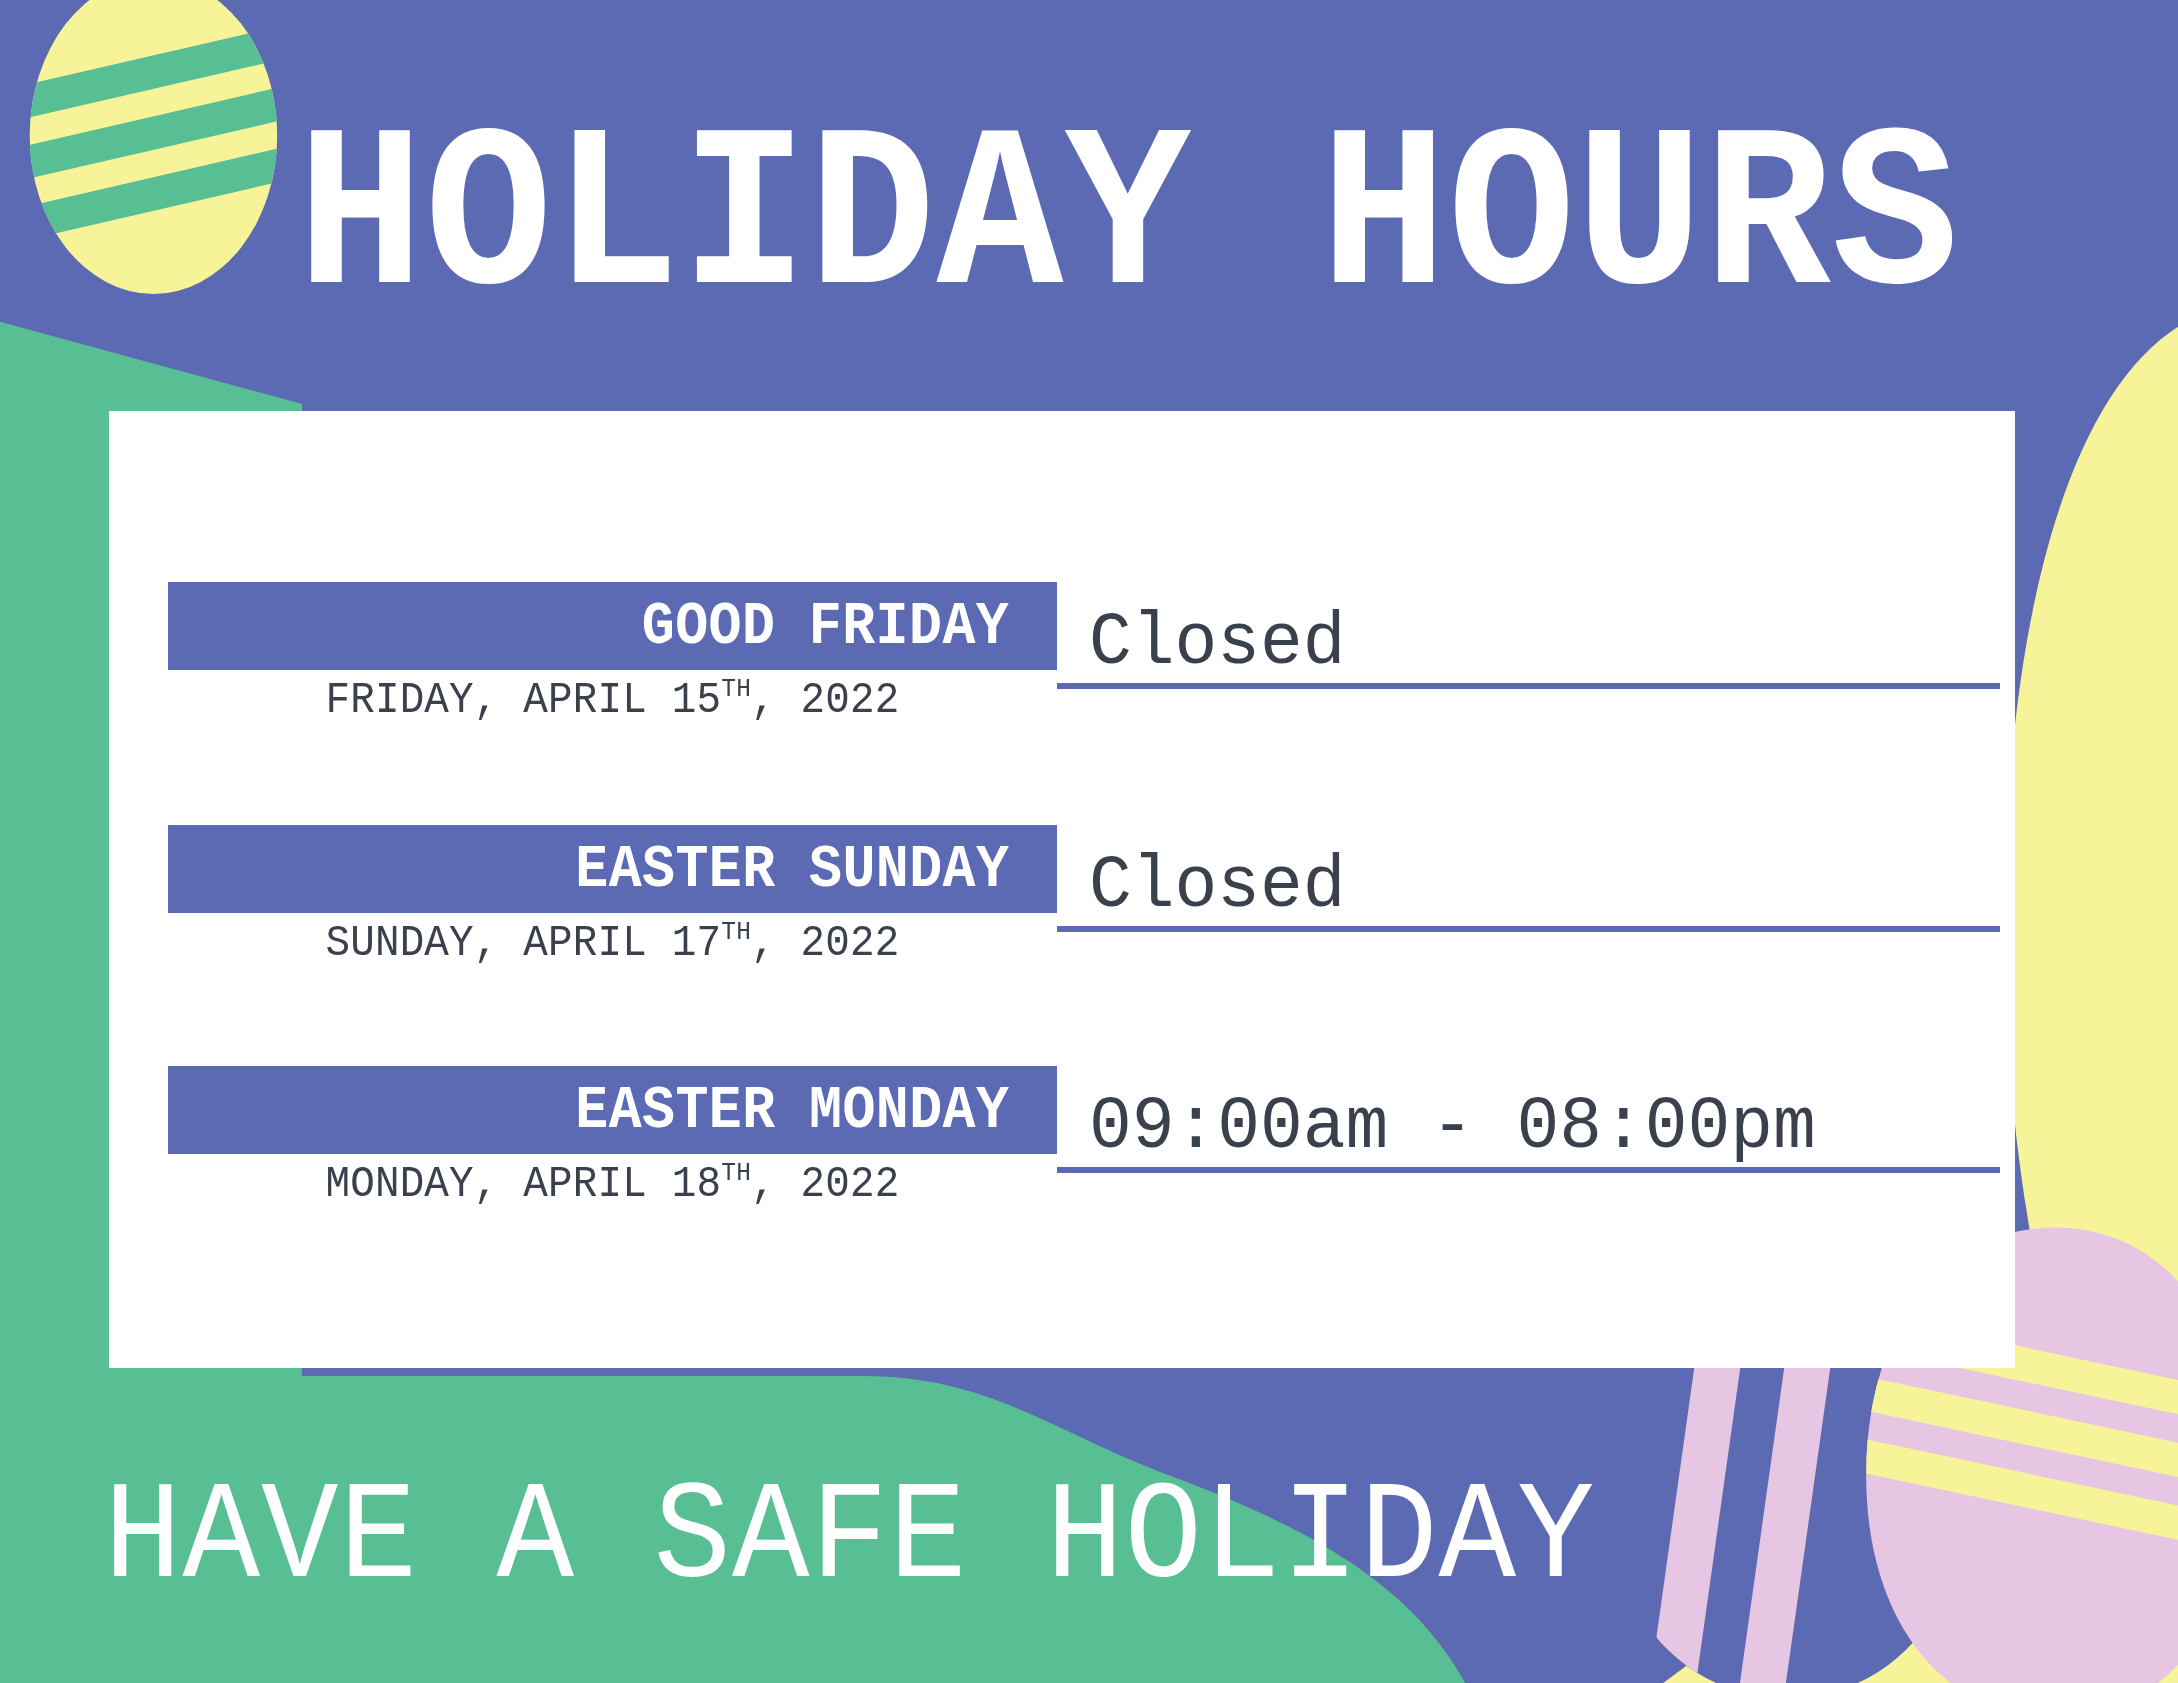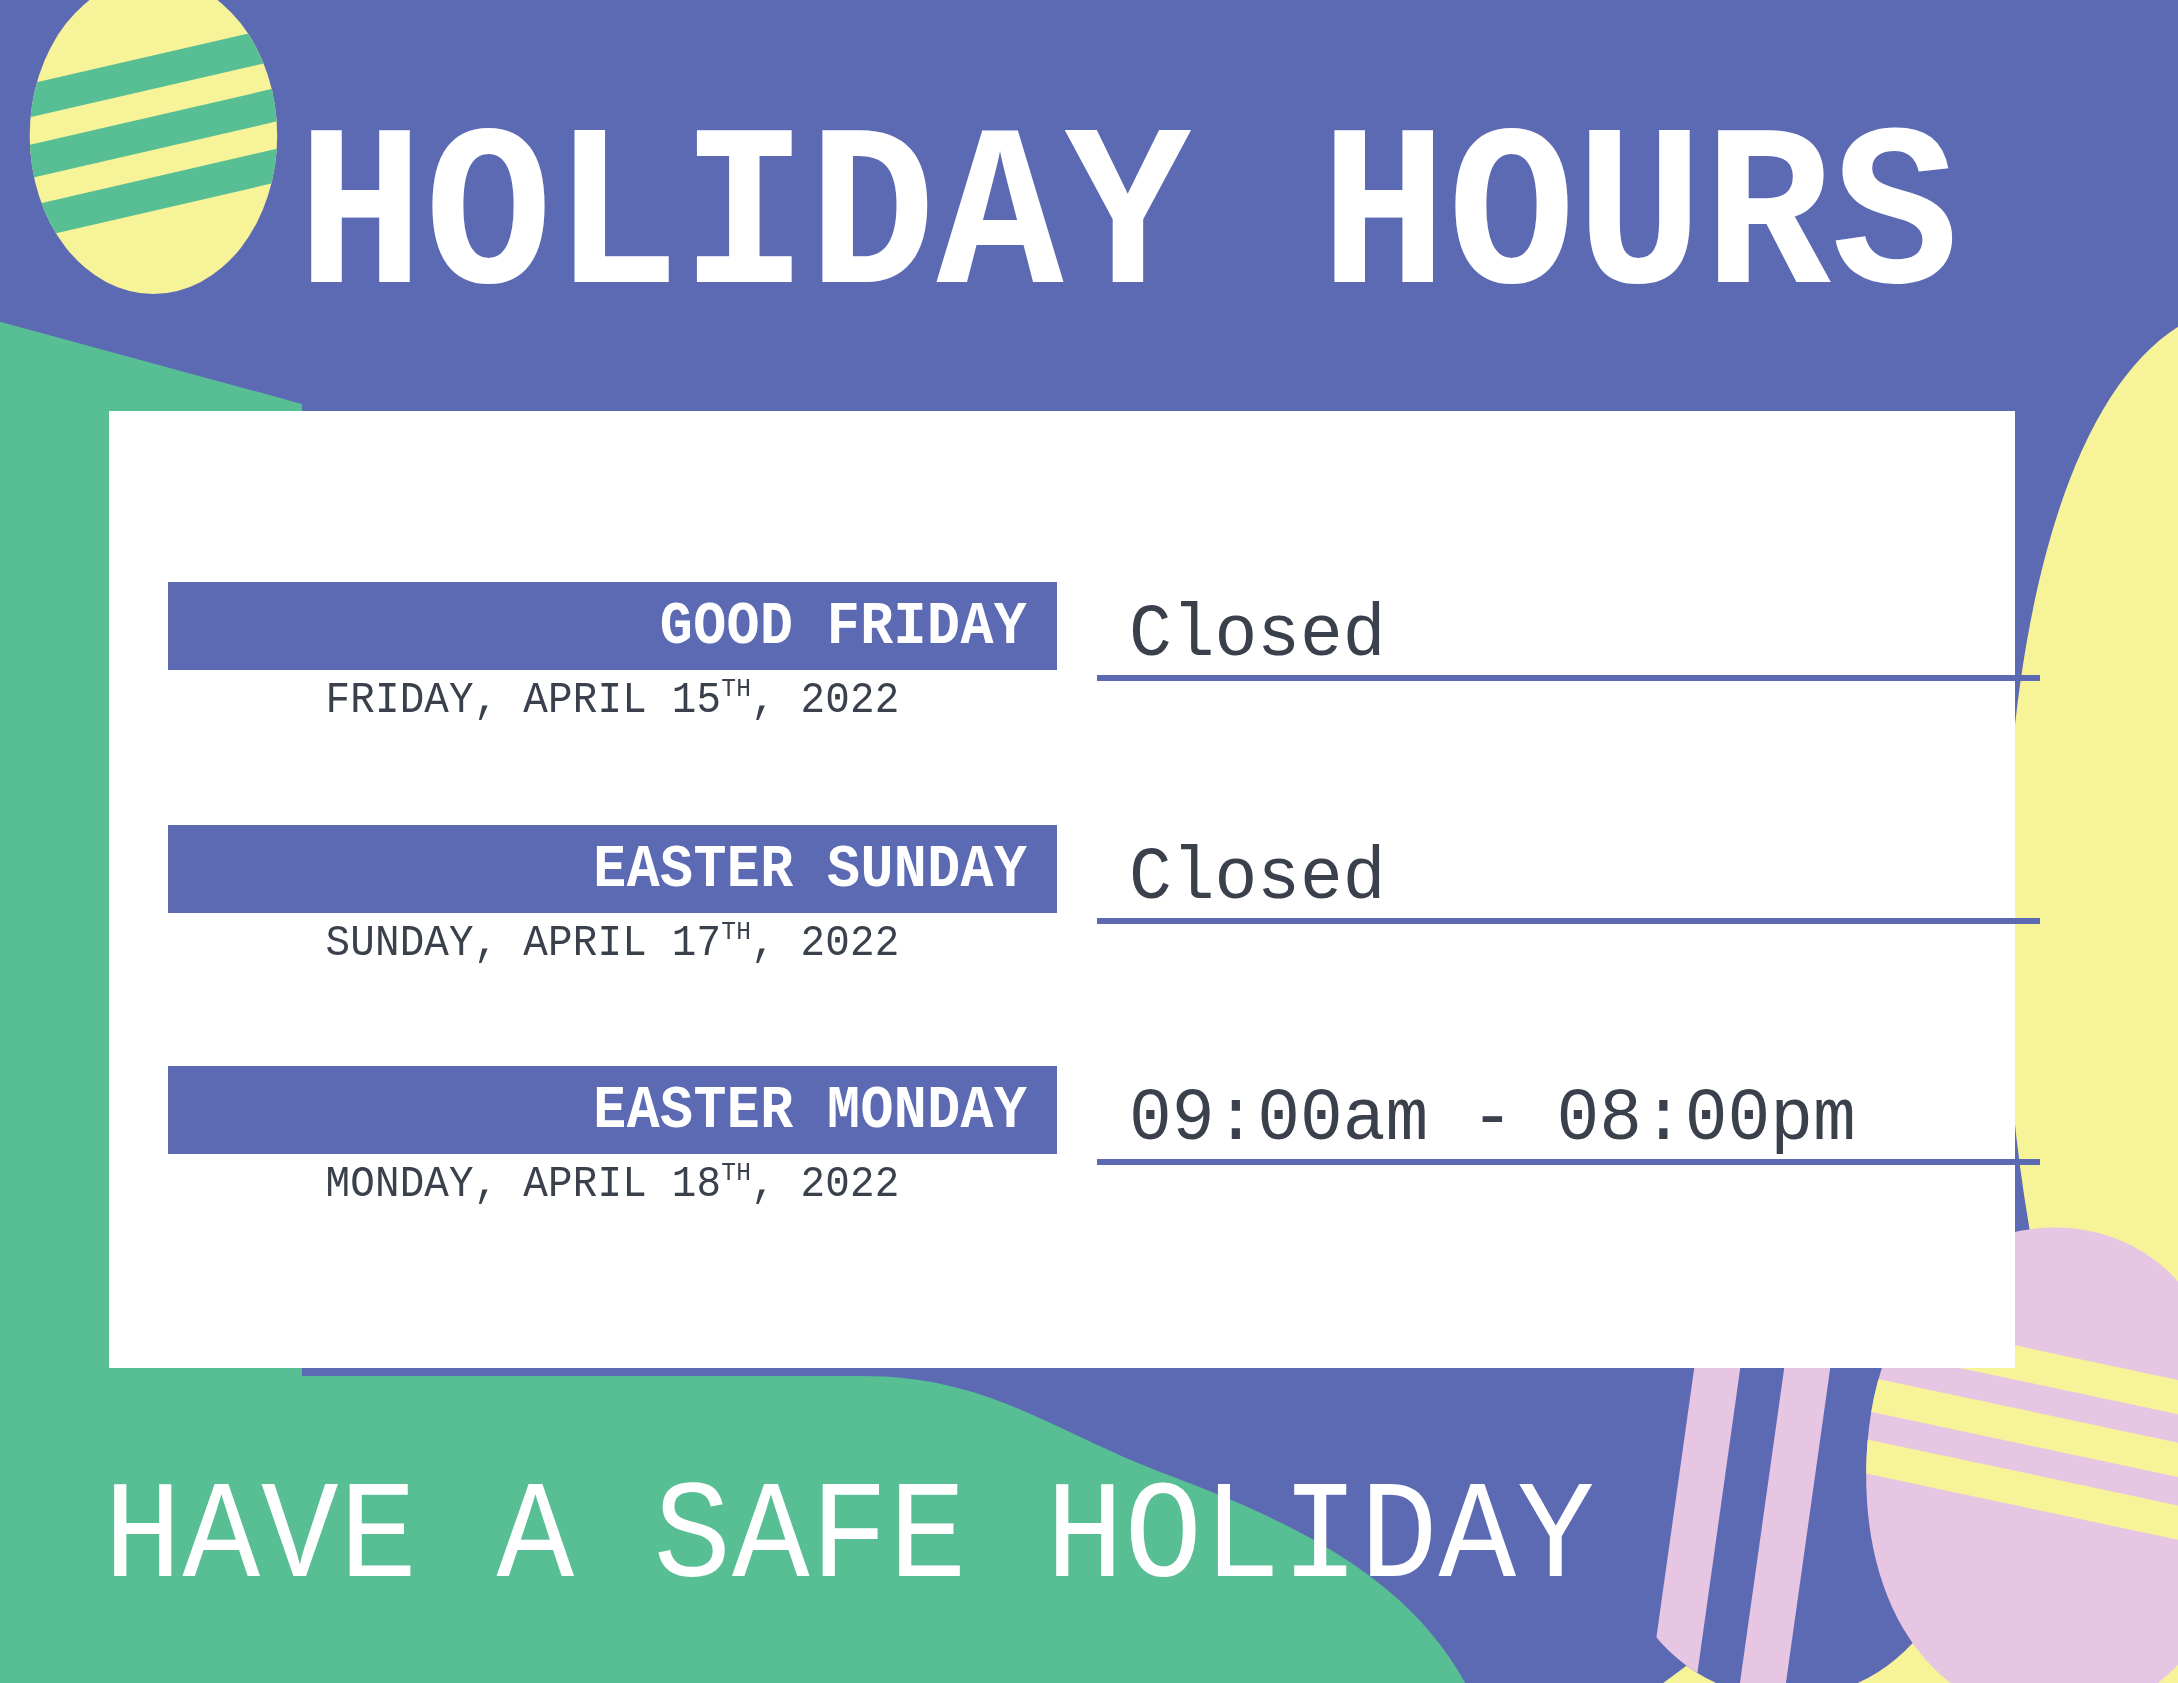--- a/index.html
+++ b/index.html
@@ -71,21 +71,21 @@
     position: absolute;
     left: 59px;
     top: 0;
     width: 889px;
     height: 88px;
     background: #5C6AB4;
     box-sizing: border-box;
     display: flex;
     align-items: center;
     justify-content: flex-end;
-    padding-right: 30px;
+    padding-right: 48px;
   }
   .label-bar .label-text {
     color: #ffffff;
     font-size: 61px;
     line-height: 61px;
     font-weight: 700;
     letter-spacing: 0.5px;
     transform: scaleX(0.90);
     transform-origin: right center;
     white-space: nowrap;
@@ -108,24 +108,23 @@
   }
   .date-text sup {
     font-size: 0.60em;
     vertical-align: super;
     line-height: 0;
   }
 
   .value-area {
     position: absolute;
     left: 948px;
-    top: 8px;
+    top: 16px;
     width: 957px;
     height: 91px;
-    margin-left: 40px;
   }
   .value-text {
     position: absolute;
     left: 32px;
     bottom: 6px;
     color: #3A414C;
     font-size: 75px;
     line-height: 79px;
     font-weight: 400;
     transform: scaleX(0.95);

